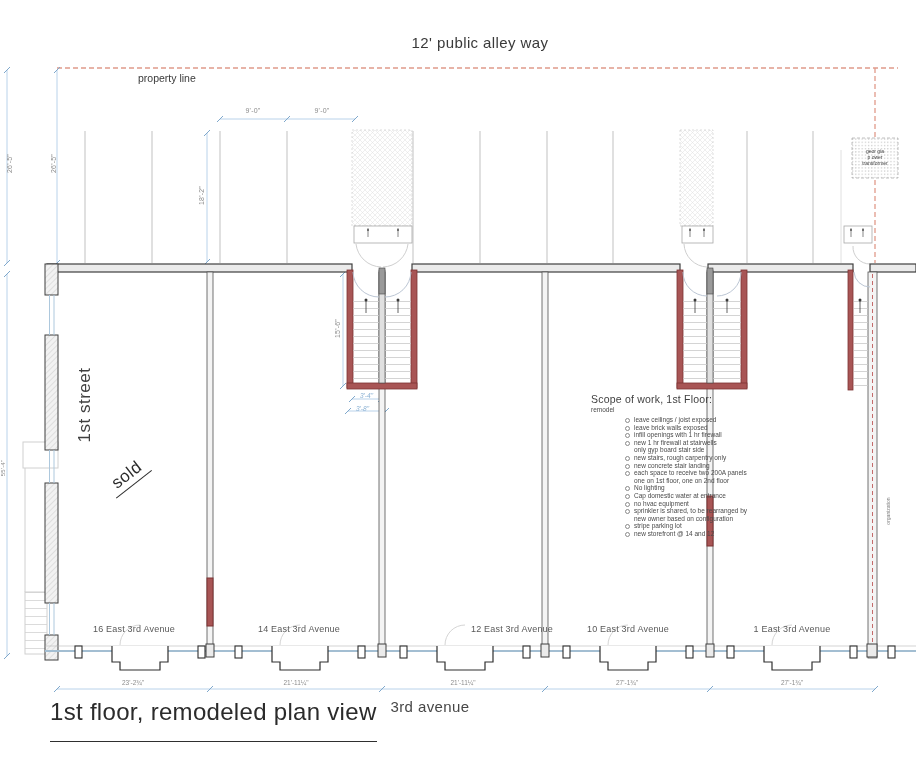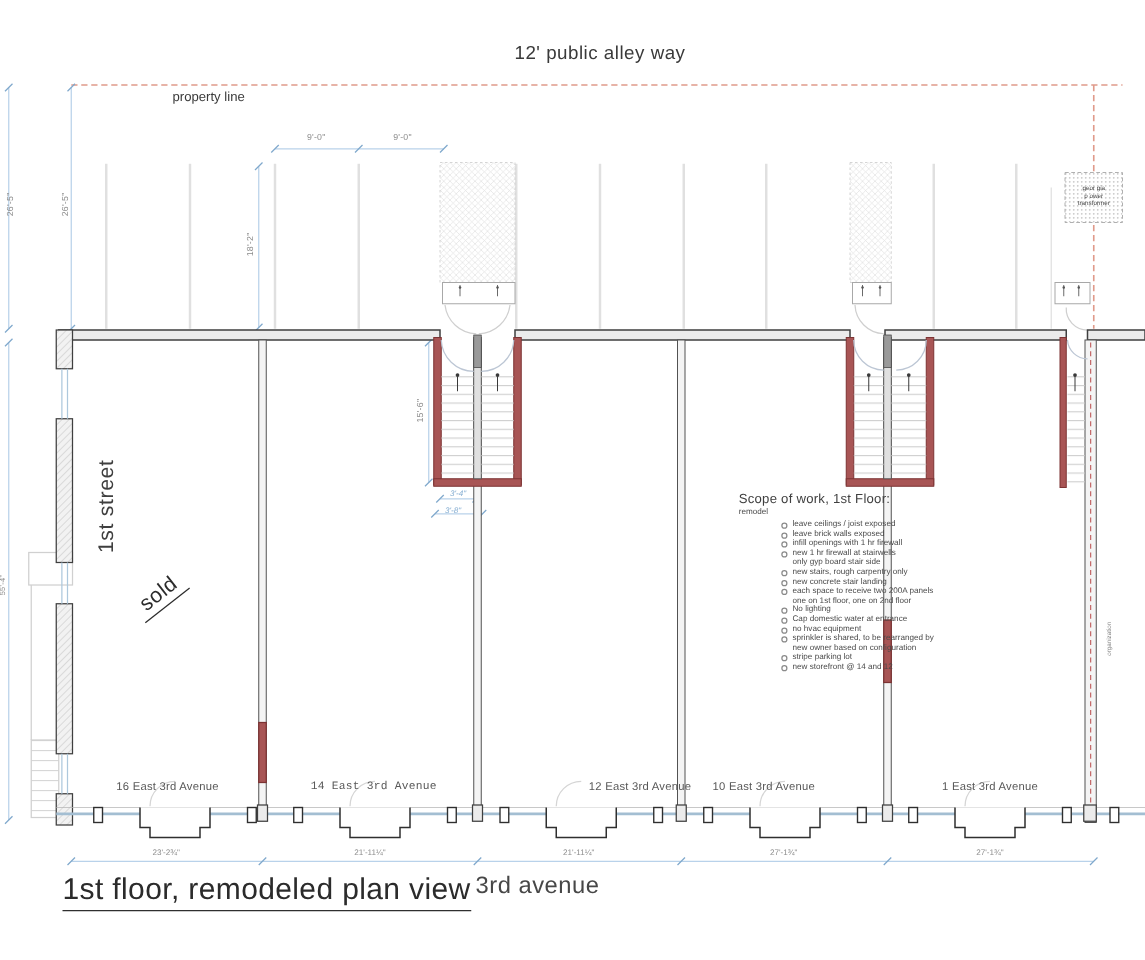--- a/index.html
+++ b/index.html
@@ -11,23 +11,23 @@
   .alley-title{font-size:15px;letter-spacing:.4px;color:#3a3a3a;}
   .prop-lbl{font-size:10.5px;color:#3a3a3a;}
   .dim{font-size:7px;color:#8c8c8c;letter-spacing:.2px;}
   .dim-rot{transform:rotate(-90deg);transform-origin:center;}
   .dim-blue{font-size:6.5px;font-style:italic;color:#86aed2;}
   .street-left{font-size:17px;color:#3f3f3f;transform:rotate(-90deg);transform-origin:center;letter-spacing:.5px;}
   .sold{font-size:17px;color:#2b2b2b;transform:rotate(-38deg);border-bottom:1.3px solid #2b2b2b;
         padding:0 6px 1px 6px;letter-spacing:.5px;}
   .unit-lbl{font-size:9px;color:#585858;letter-spacing:.2px;transform:translateX(-50%);}
   .front-dim{font-size:6.5px;color:#8c8c8c;transform:translateX(-50%);}
-  .ave-lbl{font-size:19px;color:#474747;letter-spacing:.4px;}
+  .ave-lbl{font-size:15px;color:#474747;letter-spacing:.4px;}
   .main-title{font-size:24px;color:#2b2b2b;letter-spacing:.3px;border-bottom:1.6px solid #2f2f2f;
-              padding-bottom:2px;display:inline-block;}
+              padding-bottom:15px;display:inline-block;}
   .xfmr{font-size:5px;line-height:6px;color:#3f3f3f;text-align:center;width:46px;}
   .side-note{font-size:5px;color:#848484;transform:rotate(-90deg);transform-origin:center;}
   .scope{position:absolute;left:564px;top:393px;width:185px;margin-left:27px;}
   .scope-title{font-size:10.5px;color:#3f3f3f;letter-spacing:.2px;}
   .scope-sub{font-size:6.5px;color:#4a4a4a;margin-top:1px;}
   .scope ul{list-style:none;margin:3px 0 0 0;padding:0 0 0 34px;}
   .scope li{display:flex;gap:4px;font-size:6.5px;line-height:7.6px;color:#4a4a4a;}
   .scope .dot{flex:none;width:3px;height:3px;border:1px solid #8a8a8a;border-radius:50%;margin-top:2px;}
   .scope .txt{white-space:pre-line;}
 </style>
@@ -351,23 +351,23 @@
         </li>
         <li>
           <span class="dot"></span>
           <span class="txt">new storefront @ 14 and 12</span>
         </li>
       </ul>
 </div>
 
 <div id="unit-labels">
       <div class="lbl unit-lbl" style="left: 134px; top: 624px;">16 East 3rd Avenue</div>
-      <div class="lbl unit-lbl" style="left: 299px; top: 624px; font-family: Liberation Mono, monospace;">14 East 3rd Avenue</div>
+      <div class="lbl unit-lbl" style="left: 299px; top: 624px;">14 East 3rd Avenue</div>
       <div class="lbl unit-lbl" style="left: 464px; top: 624px; margin-left: 48px;">12 East 3rd Avenue</div>
-      <div class="lbl unit-lbl" style="left: 611px; top: 624px;">10 East 3rd Avenue</div>
+      <div class="lbl unit-lbl" style="left: 628px; top: 624px;">10 East 3rd Avenue</div>
       <div class="lbl unit-lbl" style="left: 792px; top: 624px;">1 East 3rd Avenue</div>
     </div>
 <div id="front-dims">
       <div class="lbl front-dim" style="left: 133px; top: 679px;">23'-2¾"</div>
       <div class="lbl front-dim" style="left: 296px; top: 679px;">21'-11¼"</div>
       <div class="lbl front-dim" style="left: 463px; top: 679px;">21'-11¼"</div>
       <div class="lbl front-dim" style="left: 627px; top: 679px;">27'-1¾"</div>
       <div class="lbl front-dim" style="left: 792px; top: 679px;">27'-1¾"</div>
     </div>
 

